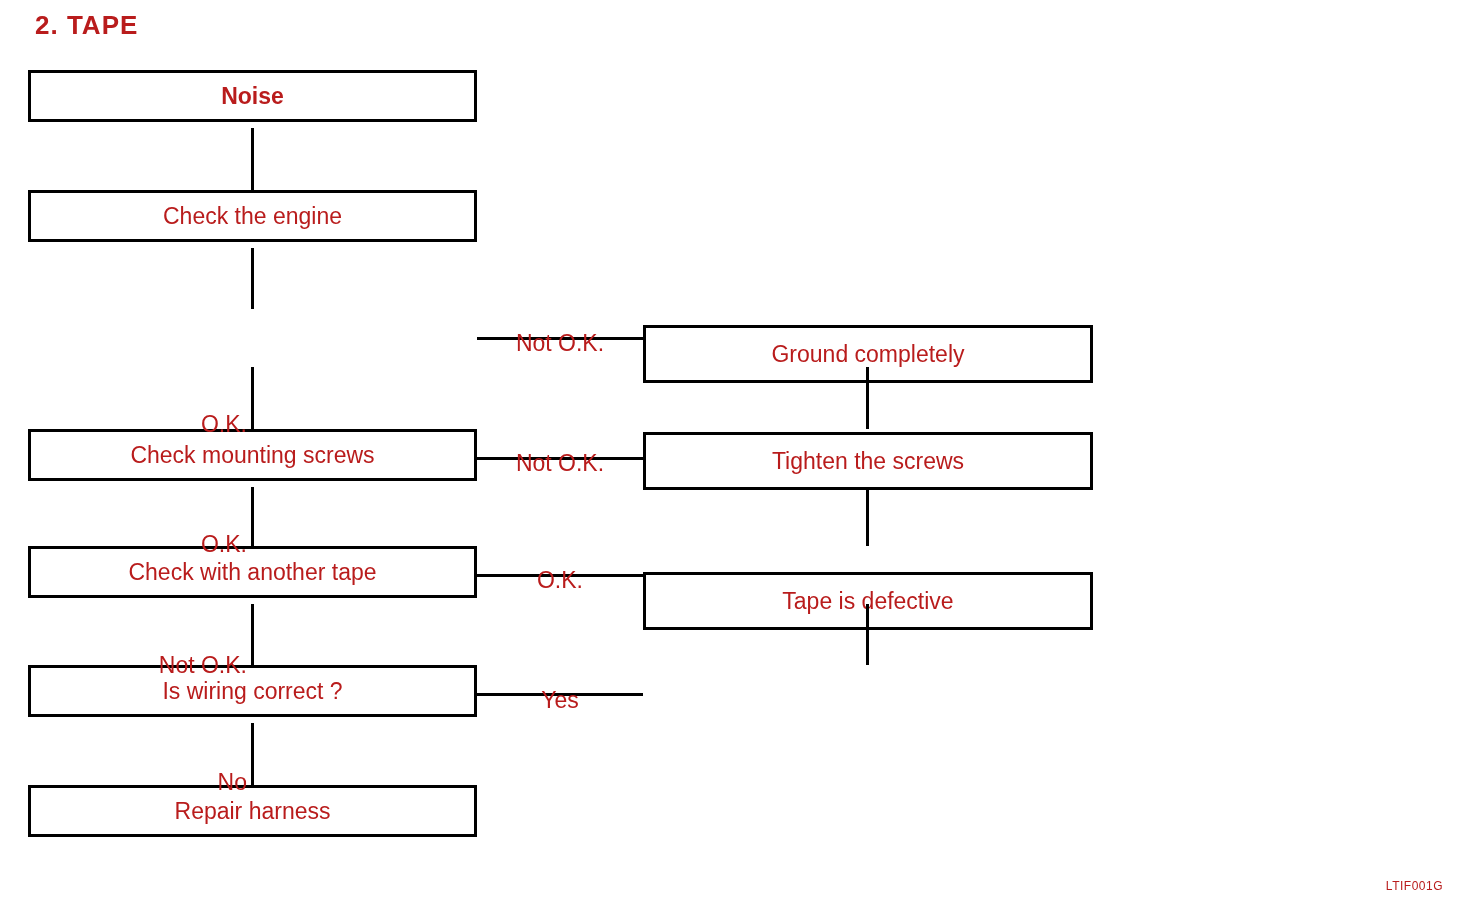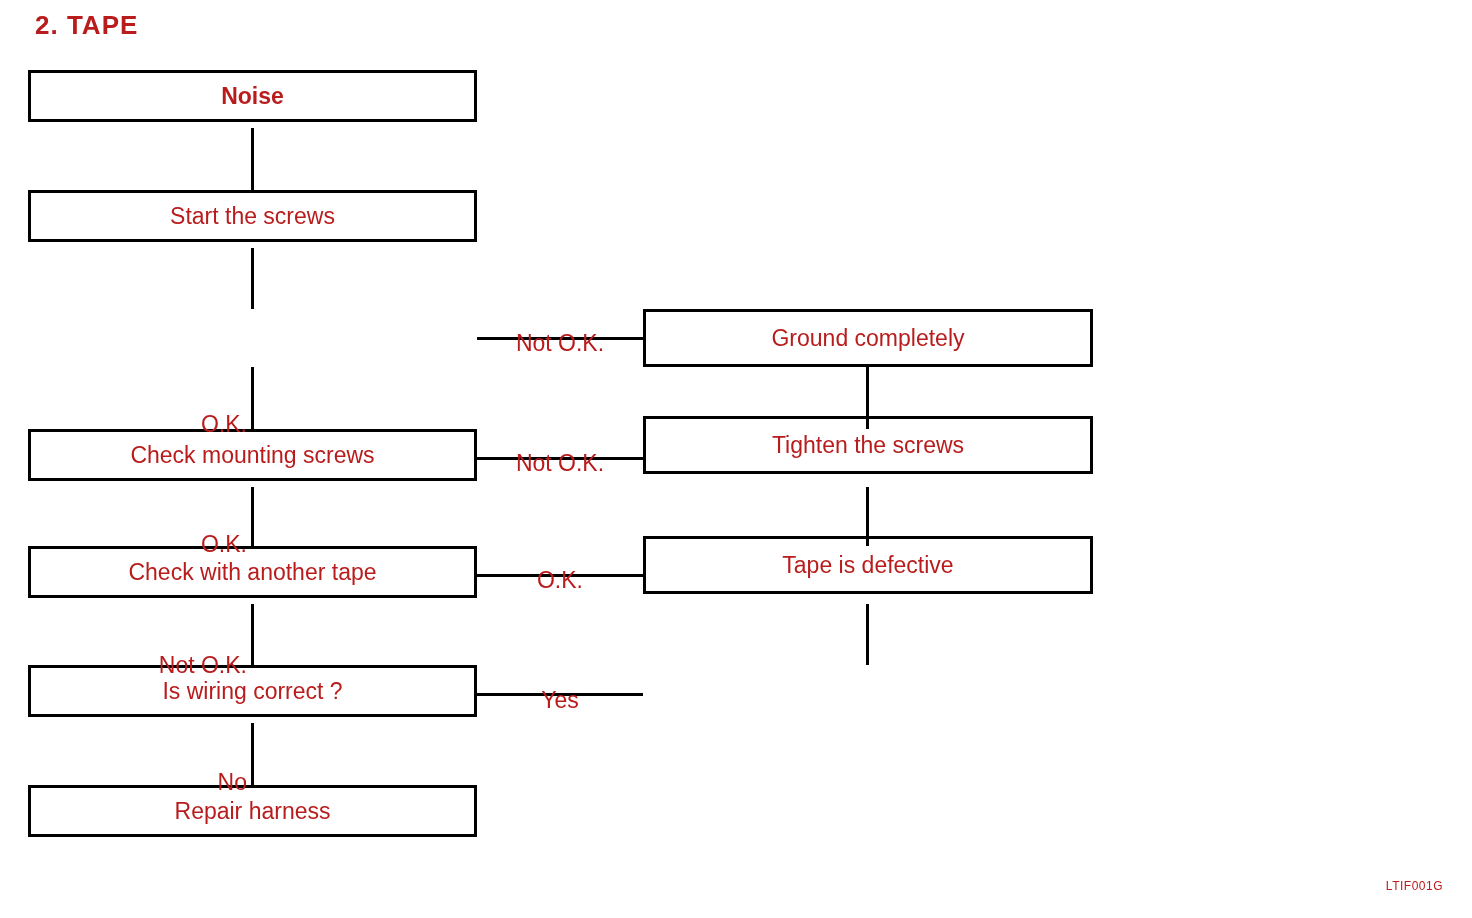--- a/index.html
+++ b/index.html
@@ -18,21 +18,21 @@
   .box{
     position:absolute;
     box-sizing:border-box;
     border:3px solid #000;
     background:#fff;
     display:flex;align-items:center;justify-content:center;
     font-size:23px;
     white-space:nowrap;
   }
   .box.colL{left:28px;width:449px;height:52px;}
-  .box.colR{left:643px;width:450px;height:58px;}
+  .box.colR{left:643px;width:450px;height:58px;margin-top:16px;}
   .bold{font-weight:bold;}
   .vline{position:absolute;width:3px;background:#000;}
   .vline.colL{left:251px;}
   .vline.colR{left:866px;}
   .hline{position:absolute;height:3px;background:#000;left:477px;width:166px;}
   .elabel{position:absolute;font-size:23px;line-height:26px;margin-top:24px;}
   .elabel.h{left:477px;width:166px;text-align:center;}
   .elabel.v{left:107px;width:140px;text-align:right;}
   .figcode{
     position:absolute;top:879px;right:29px;
@@ -40,29 +40,29 @@
   }
 </style>
 </head>
 <body>
 
 <div class="page">
 
   <div class="title">2. TAPE</div>
 
   <div class="box colL bold" style="top:70px">Noise</div>
-  <div class="box colL" style="top:190px">Start the screws</div>
+  <div class="box colL" style="top:190px">Check the engine</div>
   <div class="box colL" style="top:429px">Check mounting screws</div>
   <div class="box colL" style="top:546px">Check with another tape</div>
   <div class="box colL" style="top:665px">Is wiring correct ?</div>
   <div class="box colL" style="top:785px">Repair harness</div>
 
   <div class="box colR" style="top:309px">Ground completely</div>
   <div class="box colR" style="top:416px">Tighten the screws</div>
-  <div class="box colR" style="top:536px">Tape is defective</div>
+  <div class="box colR" style="top:556px">Tape is defective</div>
 
   <div class="vline colL" style="top:128px;height:62px"></div>
   <div class="vline colL" style="top:248px;height:61px"></div>
   <div class="vline colL" style="top:367px;height:62px"></div>
   <div class="vline colL" style="top:487px;height:59px"></div>
   <div class="vline colL" style="top:604px;height:61px"></div>
   <div class="vline colL" style="top:723px;height:62px"></div>
 
   <div class="vline colR" style="top:367px;height:62px"></div>
   <div class="vline colR" style="top:487px;height:59px"></div>

